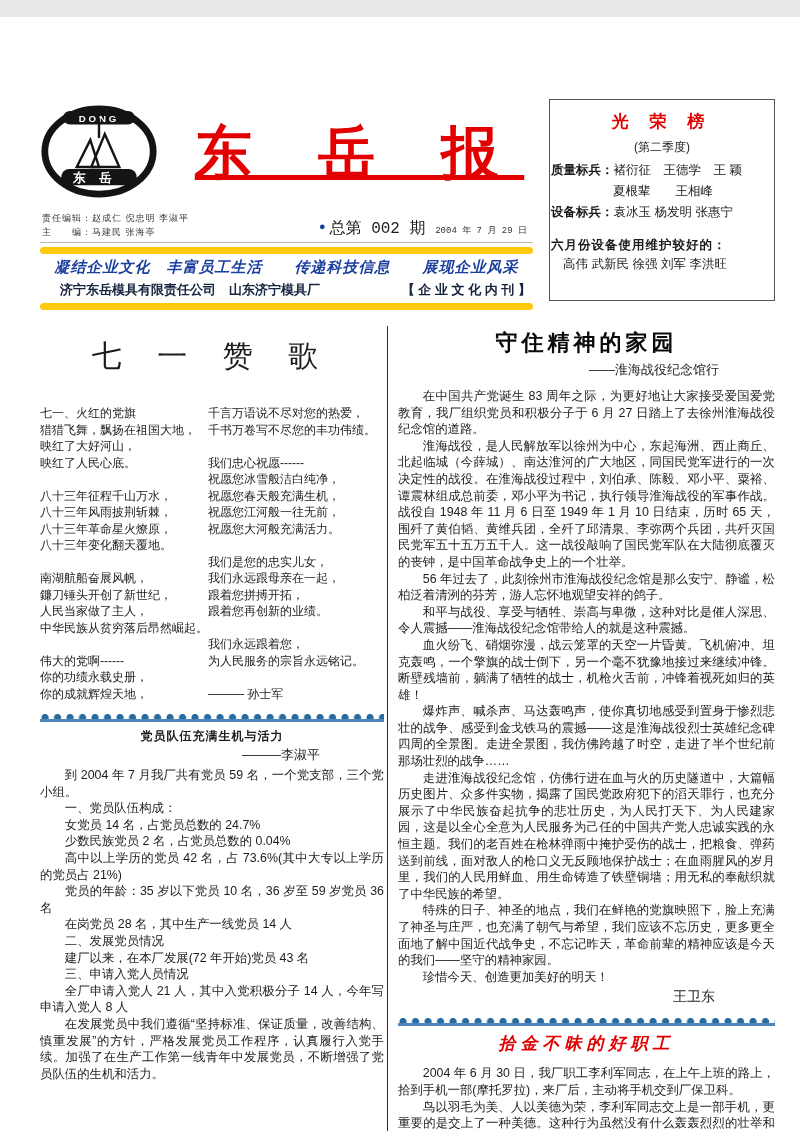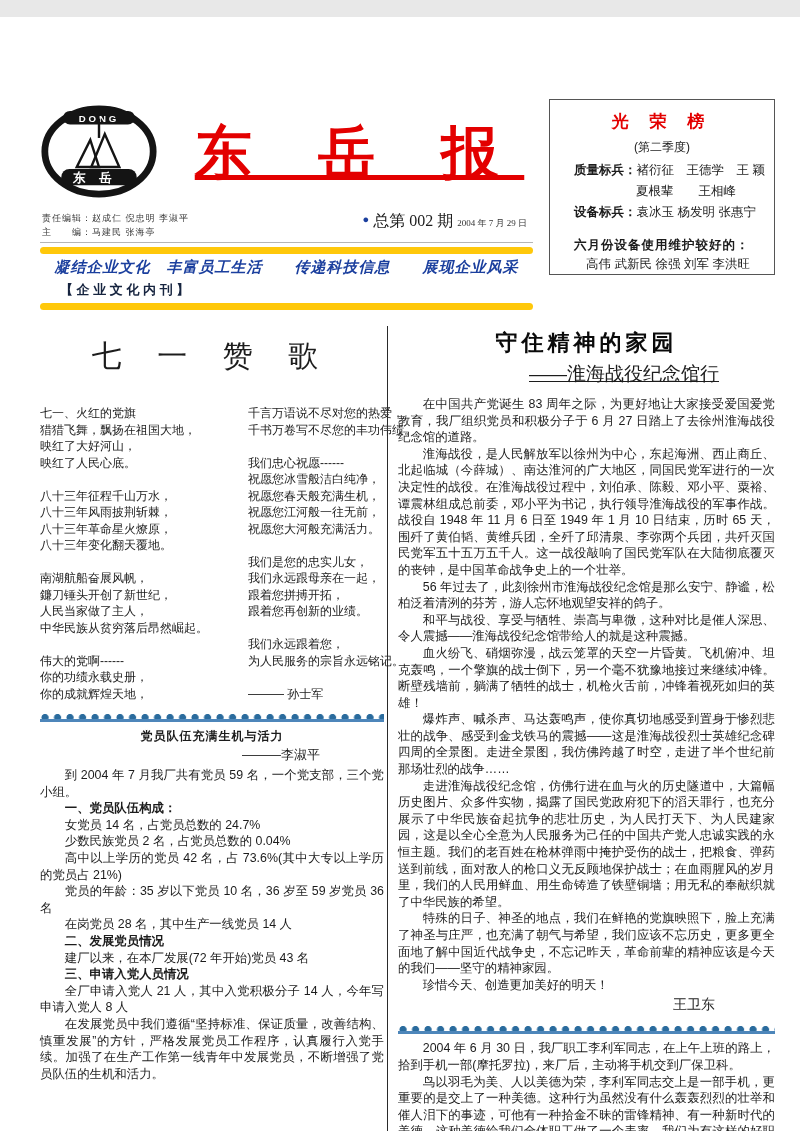--- a/index.html
+++ b/index.html
@@ -12,68 +12,68 @@
   
   .header { display:flex; gap:16px; }
   .header-left { flex:1; min-width:0; }
   .logo-row { display:flex; align-items:center; height:108px; }
   .logo { width:120px; flex:0 0 120px; }
   .paper-title {
     flex:1; text-align:center; color:#e30000; font-weight:bold;
     font-family:"Liberation Serif","DejaVu Serif",serif;
     font-size:57px; letter-spacing:26px; padding-left:26px; white-space:nowrap;text-decoration:underline;
   }
-  .credits-row { display:flex; justify-content:space-between; 
+  .credits-row { display:flex; justify-content:space-between; align-items:flex-end;
     border-bottom:1px solid #b5b5b5; padding:4px 2px 3px 2px; }
   .credit-line { font-size:9px; color:#3a3a3a; line-height:14px; letter-spacing:1px; }
-  .issue-line { font-size:16px; font-family:Liberation Serif, serif; white-space:nowrap; padding-right:4px; }
+  .issue-line { font-size:16px; font-family:Liberation Mono, monospace; white-space:nowrap; padding-right:4px; }
   .issue-bullet { color:#1b3f9e; font-size:11px; vertical-align:3px; margin-right:4px; }
   .issue-date { font-size:9px; color:#333; }
   .yellow-bar { height:7px; background:#ffc80a; border-radius:4px; margin:4px 0; }
   .slogan { text-align:center; color:#1b3f9e; font-weight:bold; font-style:italic;
     font-size:15px; margin:3px 0 2px; letter-spacing:1px; white-space:nowrap; }
   .company-row { display:flex; justify-content:space-between; font-weight:bold;
     font-size:13px; color:#16243f; padding:2px 2px 0 20px; white-space:nowrap; }
   .address { font-size:10.5px; color:#2a3550; padding:4px 0 3px 0; white-space:nowrap; }
   
-  .honor-box { width:226px; flex:0 0 226px; border:1px solid #555; padding:10px 24px; height:176px; }
+  .honor-box { width:226px; flex:0 0 226px; border:1px solid #555; padding:10px 1px; height:202px; }
   .honor-title { color:#e30000; font-weight:bold; font-size:17px; text-align:center; letter-spacing:8px; }
   .honor-sub { text-align:center; font-size:12px; margin:6px 0 4px; }
   .honor-line { font-size:12.5px; line-height:21px; white-space:nowrap; }
   .honor-label { font-weight:bold; }
   .honor-indent { padding-left:62px; }
   .honor-june-label { font-weight:bold; font-size:12.5px; margin-top:14px; letter-spacing:1px; }
   .honor-june-names { font-size:12.5px; padding-left:12px; line-height:21px; }
   
   .columns { display:flex; margin-top:12px; align-items:stretch; }
   .col-left { width:344px; flex:0 0 344px; }
   .col-divider { width:1px; background:#2a2a2a; margin-left:3px; }
   .col-right { flex:1; min-width:0; padding-left:10px; }
   
   .poem-title { text-align:center; font-family:"Liberation Serif","DejaVu Serif",serif;
     font-size:30px; letter-spacing:14px; font-weight:500; margin:10px 0 28px; white-space:nowrap; }
-  .poem-cols { display:flex;gap:40px; }
+  .poem-cols { display:flex; }
   .poem-col { font-size:12px; line-height:16.5px; }
   .poem-col-left { width:168px; flex:0 0 168px; }
   .poem-col-right { flex:1; }
   .poem-line { white-space:nowrap; }
   
   .dot-divider { height:8px; margin:12px 0 6px;
     background-image:radial-gradient(circle at 5px 3.5px,#2a6b9d 3.2px,transparent 3.9px);
     background-size:12.5px 8px; background-repeat:repeat-x;
     border-bottom:3px solid #4d86ba; }
   
   .party-title { text-align:center; font-size:12px; font-weight:bold; margin-top:6px; letter-spacing:1px; }
   .party-byline { text-align:right; padding-right:64px; font-size:13px; margin:1px 0 3px; }
   .article-body { font-size:12.4px; line-height:16.6px; text-align:justify; }
   .article-body .para { text-indent:2em; }
-  .article-body .subhead { text-indent:2em; font-weight:bold; }
+  .article-body .subhead { text-indent:2em; font-weight:normal; }
   .memorial-title { text-align:center; font-size:22px; font-weight:900; letter-spacing:4px;
     margin:2px 0 3px; color:#0a0a0a; }
-  .memorial-sub { text-align:right; padding-right:56px; font-size:19px; margin-bottom:9px;text-decoration:underline; }
+  .memorial-sub { text-align:right; padding-right:56px; font-size:13px; margin-bottom:9px; }
   .signature { text-align:right; padding-right:60px; font-size:14px; margin-top:3px; }
   .virtue-title { text-align:center; color:#e30000; font-weight:bold; font-style:italic;
     font-size:17px; letter-spacing:5px; margin:2px 0 10px; }
 </style>
 </head>
 <body>
 
 <div class="page">
 
   <div class="header">
@@ -99,20 +99,21 @@
           <div class="credit-line"><span>主　　编：</span><span>马建民 张海亭</span></div>
         </div>
         <div class="issue-line">
           <span class="issue-bullet">●</span><span class="issue-no">总第 002 期</span>
           <span class="issue-date">2004 年 7 月 29 日</span>
         </div>
       </div>
       <div class="yellow-bar"></div>
       <div class="slogan">凝结企业文化　丰富员工生活　　传递科技信息　　展现企业风采</div>
       <div class="company-row">
+        <span>济宁东岳模具有限责任公司　山东济宁模具厂</span>
         <span>【 企 业 文 化 内 刊 】</span>
       </div>
       <div class="yellow-bar"></div>
     </div>
 
     <div class="honor-box">
       <div class="honor-title">光 荣 榜</div>
       <div class="honor-sub">(第二季度)</div>
       <div class="honor-line"><span class="honor-label">质量标兵：</span><span>褚衍征　王德学　王 颖</span></div>
       <div class="honor-line honor-indent">夏根辈　　王相峰</div>
@@ -202,20 +203,21 @@
           <div class="para">56 年过去了，此刻徐州市淮海战役纪念馆是那么安宁、静谧，松柏泛着清洌的芬芳，游人忘怀地观望安祥的鸽子。</div>
           <div class="para">和平与战役、享受与牺牲、崇高与卑微，这种对比是催人深思、令人震撼——淮海战役纪念馆带给人的就是这种震撼。</div>
           <div class="para">血火纷飞、硝烟弥漫，战云笼罩的天空一片昏黄。飞机俯冲、坦克轰鸣，一个擎旗的战士倒下，另一个毫不犹豫地接过来继续冲锋。断壁残墙前，躺满了牺牲的战士，机枪火舌前，冲锋着视死如归的英雄！</div>
           <div class="para">爆炸声、喊杀声、马达轰鸣声，使你真切地感受到置身于惨烈悲壮的战争、感受到金戈铁马的震撼——这是淮海战役烈士英雄纪念碑四周的全景图。走进全景图，我仿佛跨越了时空，走进了半个世纪前那场壮烈的战争……</div>
           <div class="para">走进淮海战役纪念馆，仿佛行进在血与火的历史隧道中，大篇幅历史图片、众多件实物，揭露了国民党政府犯下的滔天罪行，也充分展示了中华民族奋起抗争的悲壮历史，为人民打天下、为人民建家园，这是以全心全意为人民服务为己任的中国共产党人忠诚实践的永恒主题。我们的老百姓在枪林弹雨中掩护受伤的战士，把粮食、弹药送到前线，面对敌人的枪口义无反顾地保护战士；在血雨腥风的岁月里，我们的人民用鲜血、用生命铸造了铁壁铜墙；用无私的奉献织就了中华民族的希望。</div>
           <div class="para">特殊的日子、神圣的地点，我们在鲜艳的党旗映照下，脸上充满了神圣与庄严，也充满了朝气与希望，我们应该不忘历史，更多更全面地了解中国近代战争史，不忘记昨天，革命前辈的精神应该是今天的我们——坚守的精神家园。</div>
           <div class="para">珍惜今天、创造更加美好的明天！</div>
         </div>
       <div class="signature">王卫东</div>
       <div class="dot-divider"></div>
+      <div class="virtue-title">拾金不昧的好职工</div>
       <div class="article-body">
 
       <div class="para">2004 年 6 月 30 日，我厂职工李利军同志，在上午上班的路上，拾到手机一部(摩托罗拉)，来厂后，主动将手机交到厂保卫科。</div>
           <div class="para">鸟以羽毛为美、人以美德为荣，李利军同志交上是一部手机，更重要的是交上了一种美德。这种行为虽然没有什么轰轰烈烈的壮举和催人泪下的事迹，可他有一种拾金不昧的雷锋精神、有一种新时代的美德，这种美德给我们全体职工做了一个表率，我们为有这样的好职工而感到光荣。让这种美德的鲜花在东岳模具有限公司上绽放。</div>
         </div>
 
     </div>
   </div>
 </div>
 

